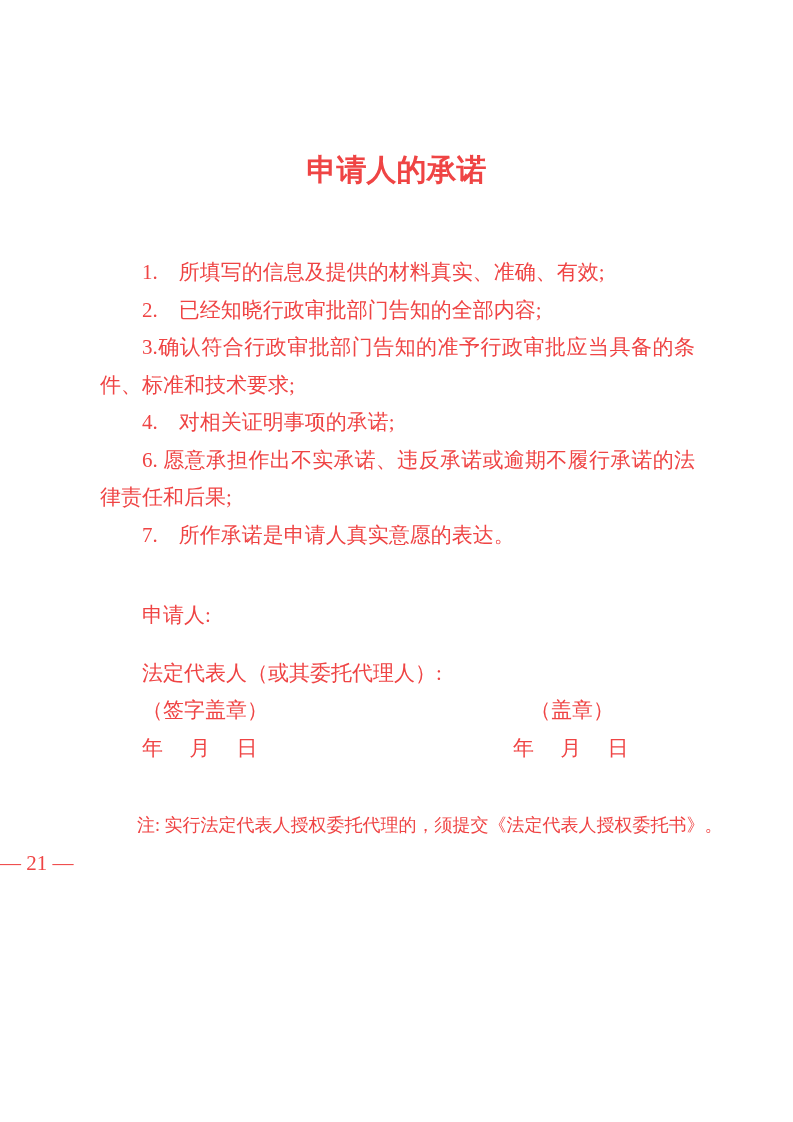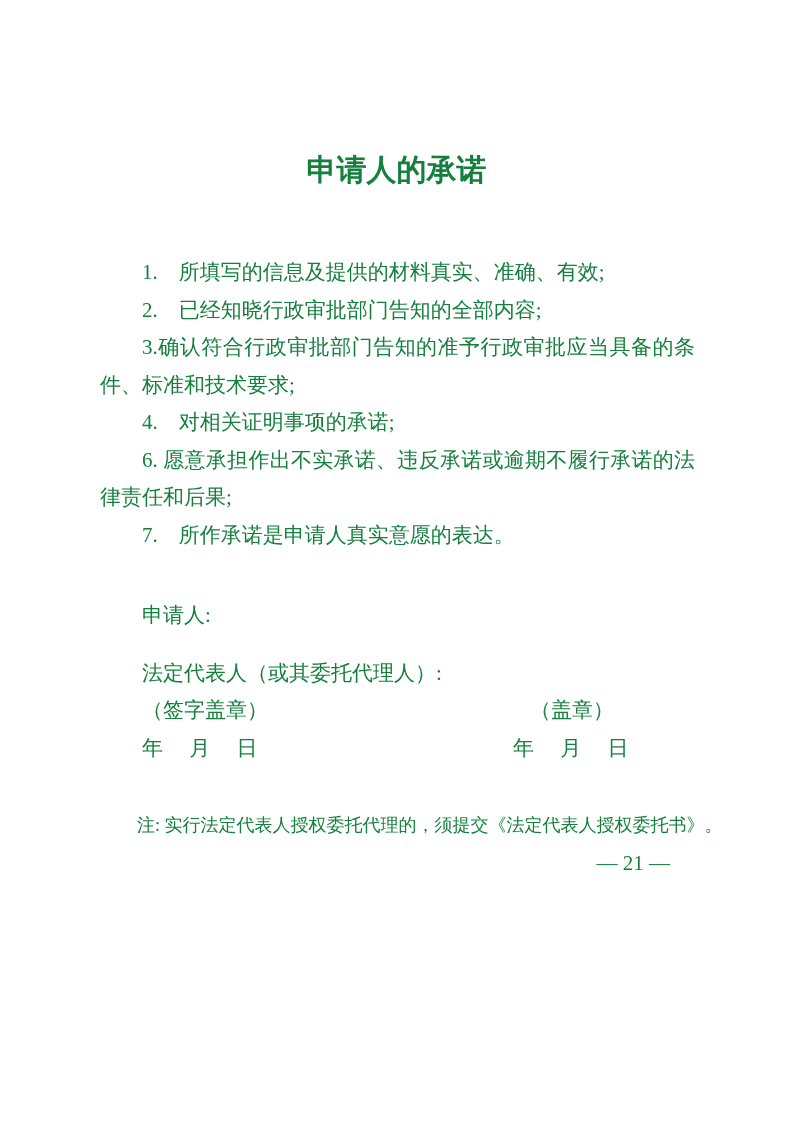--- a/index.html
+++ b/index.html
@@ -1,21 +1,21 @@
 <!DOCTYPE html>
 <html><head>
 <meta charset="utf-8">
 <style>
   * { margin:0; padding:0; box-sizing:border-box; }
   html, body { background:#ffffff; }
   .page {
     position:relative;
     width:793px; height:1122px;
     background:#ffffff;
-    color:#15803d;
+    color:#ef4444;
     font-family:"Liberation Serif","DejaVu Serif",serif;
     overflow:hidden;
   }
   .title {
     padding-top:152px;
     text-align:center;
     font-size:30px;
     line-height:36px;
     font-weight:bold;
   }
@@ -41,21 +41,20 @@
   .row-seal { }
   .note {
     margin:40px 0 0 137px;
     font-size:18px;
     line-height:37.5px;
     white-space:nowrap;
   }
   .pageno {
     margin-top:4px;
     margin-right:123px;
-    text-align:right;
     font-size:21px;
     line-height:28px;
   }
 </style>
 </head>
 <body>
 
 <div class="page">
 
   <h1 class="title">申请人的承诺</h1>

